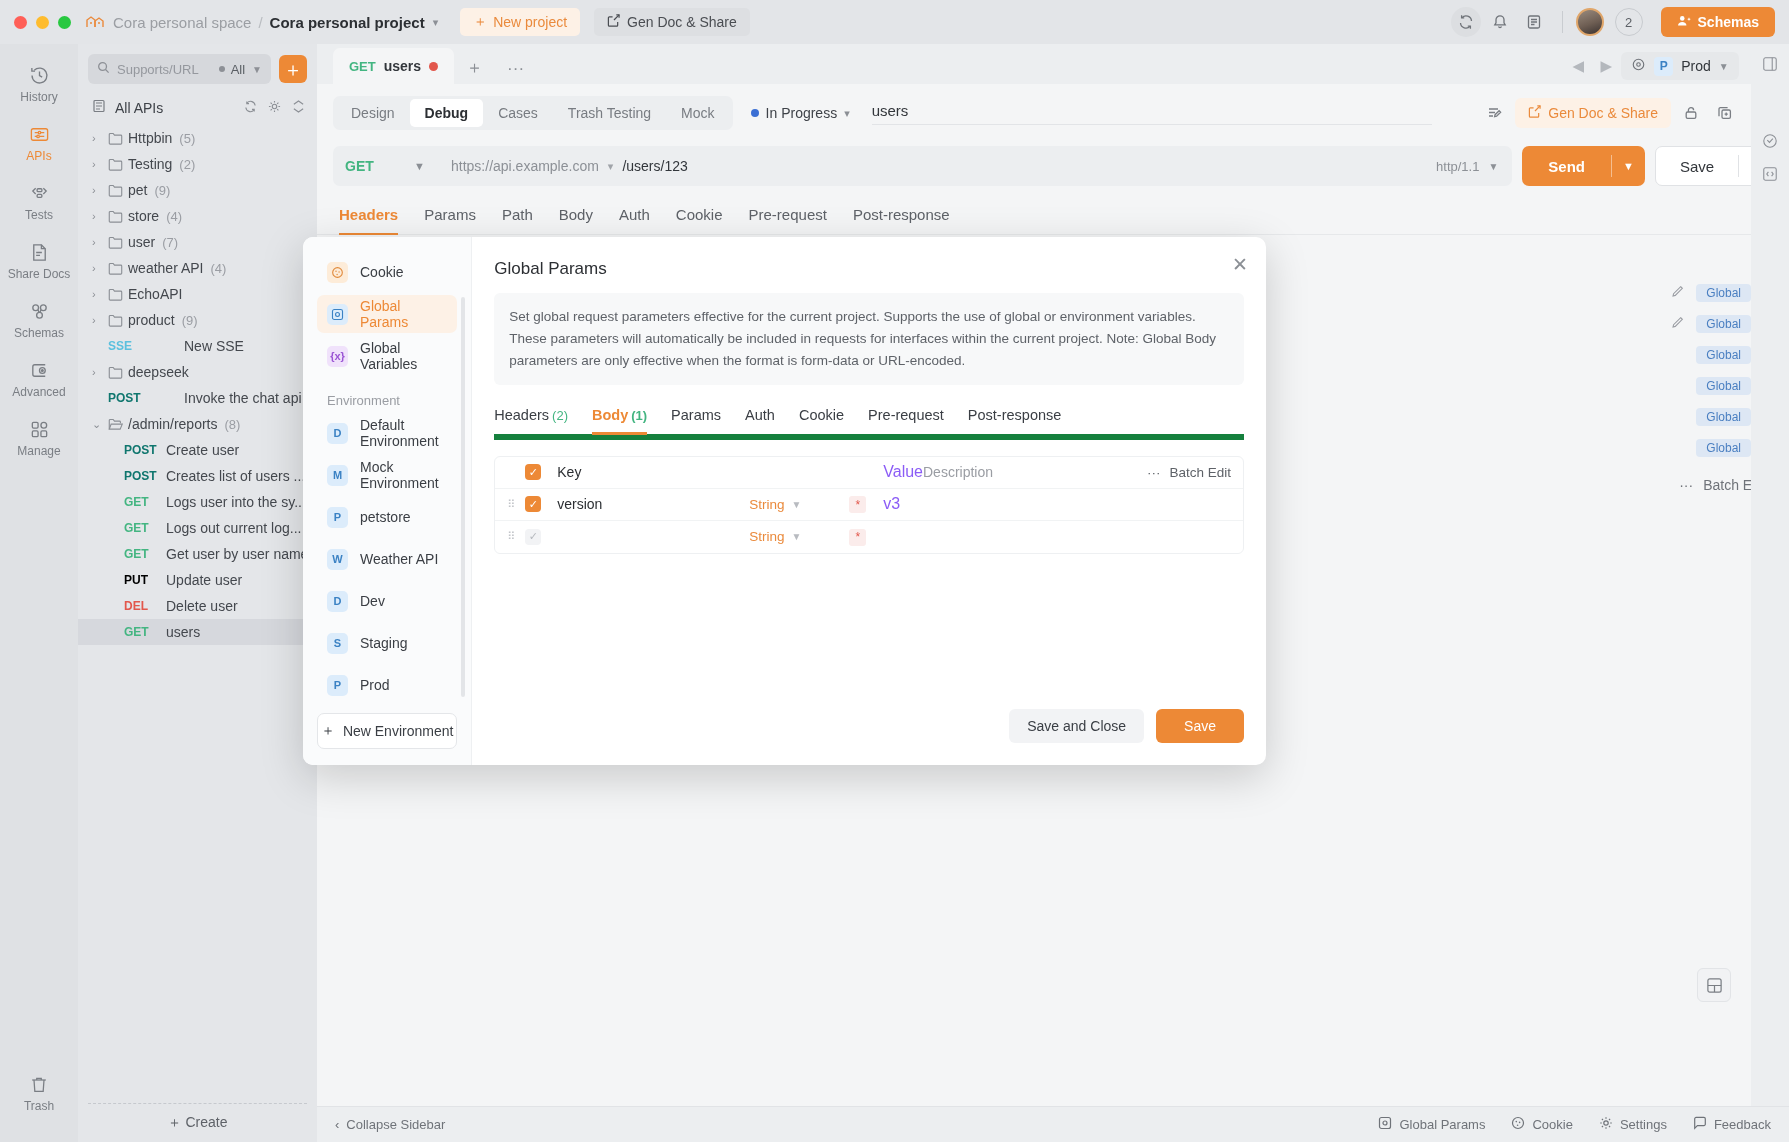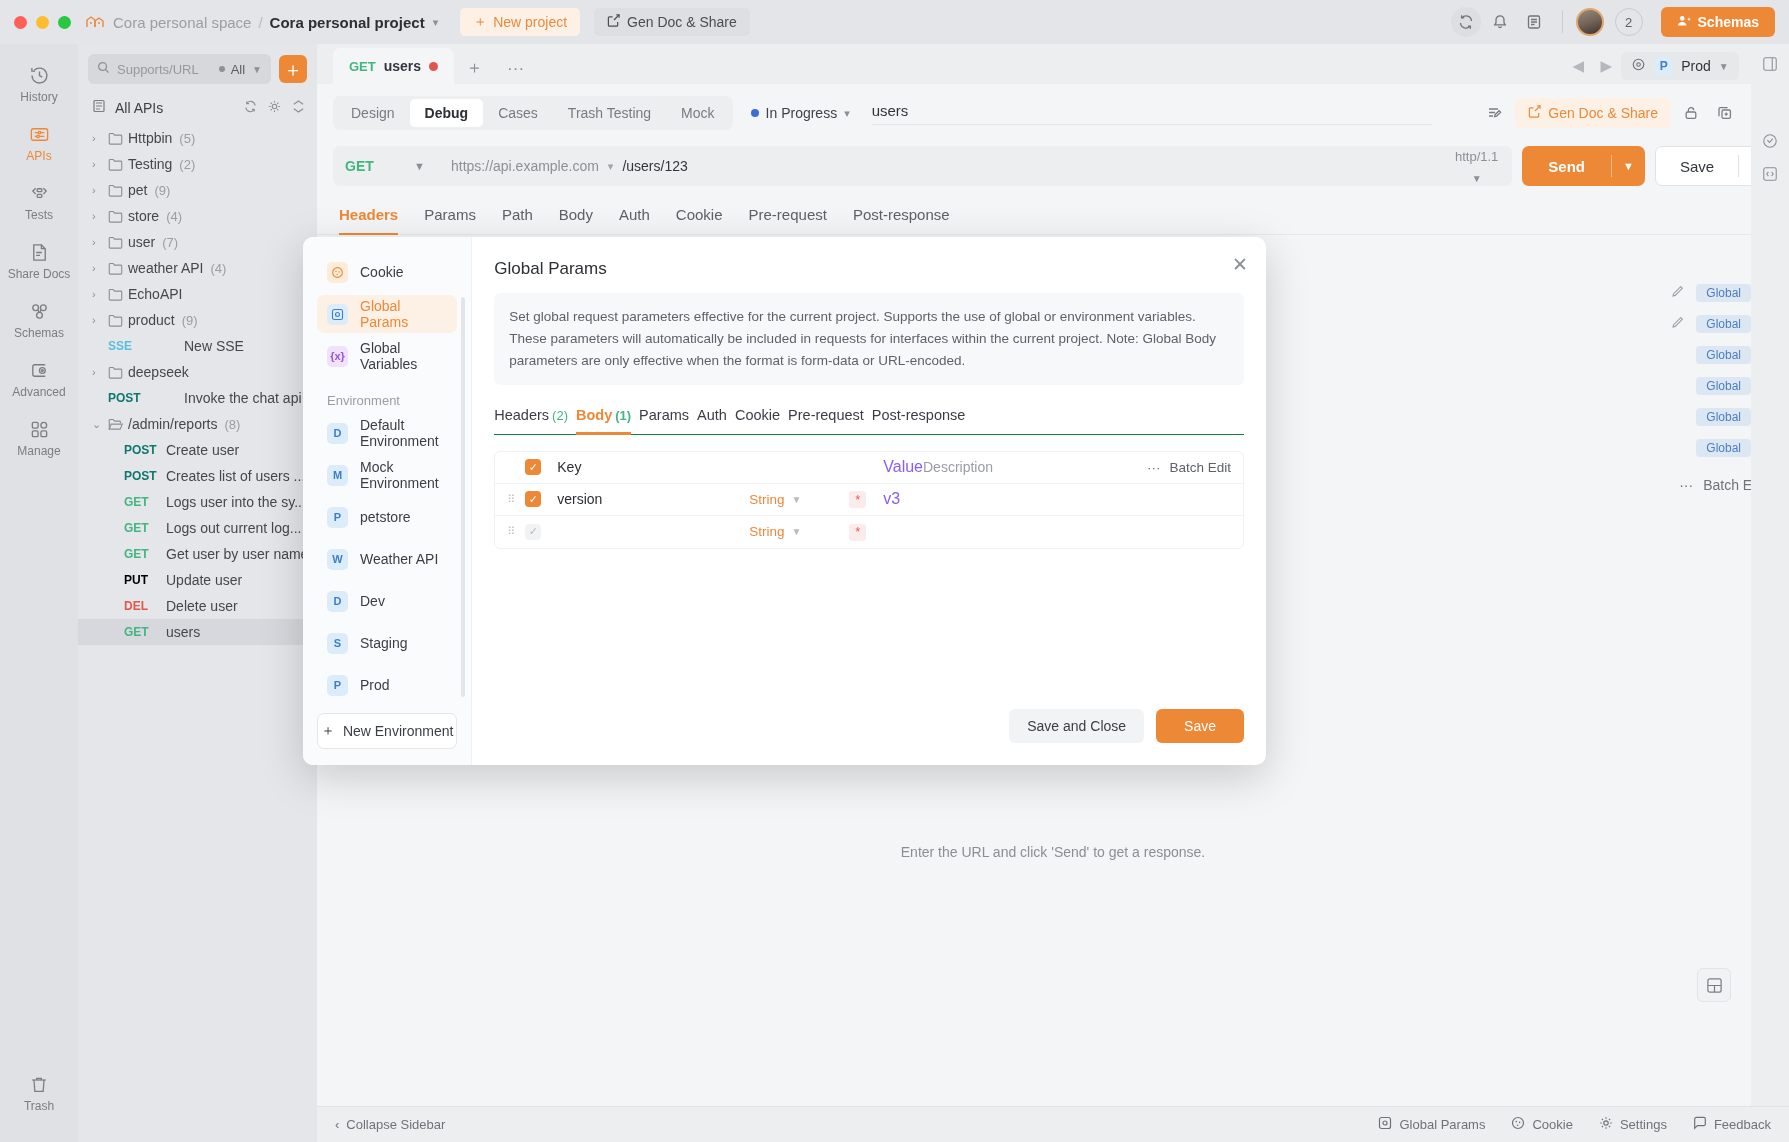--- a/index.html
+++ b/index.html
@@ -194,21 +194,21 @@
     color: #43b581; font-weight: 700; font-size: 14px; cursor: pointer;
   }
   .methodsel .c { color: #8b8f95; font-weight: 400; font-size: 11px;}
   .urlbar {
     flex: 1; height: 40px; background: #eceef0; border-radius: 0 7px 7px 0;
     display: flex; align-items: center; padding: 0 14px; gap: 9px; margin-left: -10px;
   }
   .urlhost { color: #8c9096; font-size: 14px; }
   .urlcaret { color: #a0a4a9; font-size: 11px; }
   .urlpath { color: #32363b; font-size: 14px; }
-  .httpver { margin-left: auto; display: flex; align-items:center; gap: 9px; color: #8c9096; font-size: 13px; cursor: pointer; flex-direction: column;}
+  .httpver { margin-left: auto; display: flex; align-items:center; gap: 9px; color: #8c9096; font-size: 13px; cursor: pointer;}
   .btn-send {
     height: 40px; background: #ed8936; color: #fff; border-radius: 7px;
     display: flex; align-items: center; overflow: hidden; cursor: pointer;
   }
   .btn-send .lbl { padding: 0 26px; font-size: 15px; font-weight: 600; }
   .btn-send .sp { width: 1px; height: 22px; background: rgba(255,255,255,.45); }
   .btn-send .cr { padding: 0 11px; font-size: 11px; }
   .btn-save {
     height: 40px; background: #fff; border: 1px solid #e0e2e5; border-radius: 7px;
     display: flex; align-items: center; overflow: hidden; cursor: pointer; color: #32363b;
@@ -300,21 +300,21 @@
     display: flex; align-items: center; justify-content: center; gap: 8px;
     font-size: 14px; color: #3a3e44; cursor: pointer; background:#fff;
   }
   .modal-right { flex: 1; padding: 22px 22px 0 22px; position: relative; display:flex; flex-direction:column;}
   .mclose { position: absolute; right: 18px; top: 16px; color: #8b8f95; font-size: 19px; cursor: pointer; }
   .mtitle { font-size: 17px; color: #2c2f33; margin-bottom: 14px; }
   .mdesc {
     background: #f7f8f9; border-radius: 6px; padding: 13px 15px;
     font-size: 13.5px; line-height: 1.62; color: #5e6268;
   }
-  .mtabs { display: flex; gap: 8px; margin-top: 22px; border-bottom: 1px solid #15803d; }
+  .mtabs { display: flex; gap: 24px; margin-top: 22px; border-bottom: 6px solid #15803d; }
   .mtab { font-size: 14.5px; color: #3a3e44; padding-bottom: 11px; cursor: pointer; position: relative; }
   .mtab.active { color: #ed8936; font-weight: 700; }
   .mtab.active:after { content:''; position:absolute; left:0; right:0; bottom:-1px; height:2.5px; background:#ed8936; }
   .mtab .cnt { color: #43b581; font-size: 13px; margin-left: 3px; }
   .mtab.active .cnt { color: #43b581; }
 
   .ptable { margin-top: 16px; border: 1px solid #eef0f2; border-radius: 6px; }
   .prow { display: flex; align-items: center; height: 32px; border-bottom: 1px solid #f1f3f4; }
   .prow:last-child { border-bottom: none; }
   .phead { color: #9a9da3; font-size: 14px; }
@@ -696,20 +696,24 @@
       <div class="tree-row indent2">
         <span class="meth m-del">DEL</span>
         <span class="tname">Delete user</span>
       </div>
       <div class="tree-row indent2 selected">
         <span class="meth m-get">GET</span>
         <span class="tname">users</span>
       </div>
     </div>
 
+  <div class="sb-create">
+    <span>＋</span>
+    <span>Create</span>
+  </div>
 </div>
 
 <div class="main">
   <div class="tabstrip">
     <div class="reqtab">
       <span class="m">GET</span>
       <span class="t">users</span>
       <span class="unsaved"></span>
     </div>
     <span class="plus">＋</span>
@@ -860,21 +864,20 @@
         <div class="bgrow">
           <span class="globalchip">Global</span>
         </div>
       </div>
 
     <div class="batchrow">
       <span>···</span>
       <span>Batch Edit</span>
     </div>
 
-    <div class="respmsg">Enter the URL and click 'Send' to get a response.</div>
 
     <div class="floatbtn">
       <svg width="17" height="17" viewBox="0 0 18 18" fill="none" stroke="#7a7e84" stroke-width="1.3">
           <rect x="2" y="2" width="14" height="14" rx="2"></rect>
           <path d="M2 9h14M9 9v7"></path>
         </svg>
     </div>
   </div>
 </div>
 

